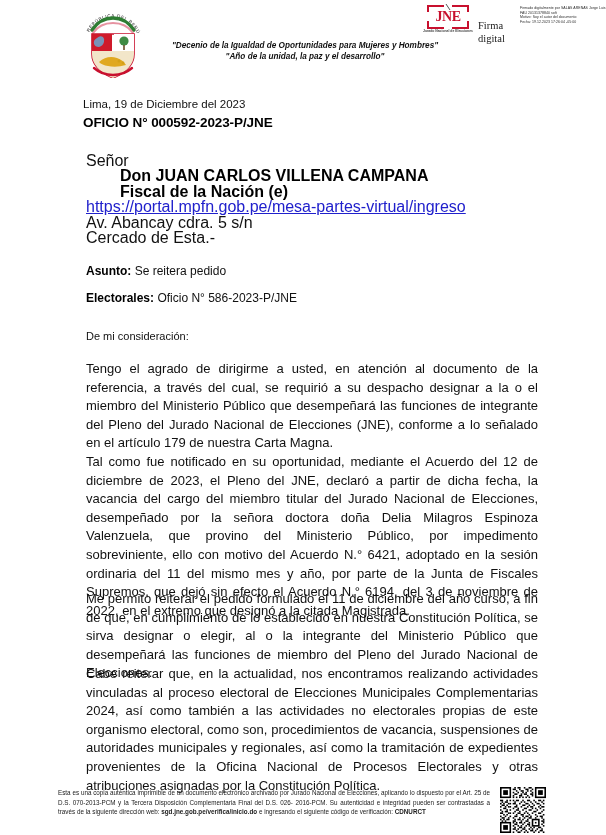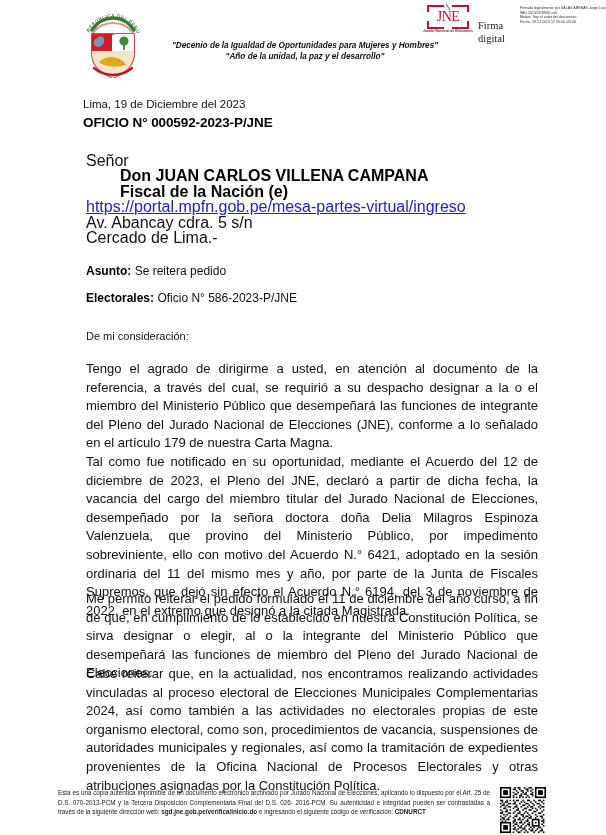--- a/index.html
+++ b/index.html
@@ -64,21 +64,21 @@
     height: 26px;
   }
 
   .jne-wordmark {
     position: absolute;
     left: 6px;
     top: 6px;
     width: 44px;
     text-align: center;
     font-family: "Liberation Serif", serif;
-    font-weight: normal;
+    font-weight: bold;
     font-size: 14px;
     color: #c8102e;
     letter-spacing: -0.5px;
     line-height: 15px;
   }
 
   .jne-sub {
     position: absolute;
     left: 0px;
     top: 26px;
@@ -301,21 +301,21 @@
     <div class="date-line">Lima, 19 de Diciembre del 2023</div>
 
     <div class="oficio-no">OFICIO N° 000592-2023-P/JNE</div>
 
     <div class="recipient">
       <div class="r-plain">Señor</div>
       <div class="r-bold">Don JUAN CARLOS VILLENA CAMPANA</div>
       <div class="r-bold">Fiscal de la Nación (e)</div>
       <div class="r-link">https://portal.mpfn.gob.pe/mesa-partes-virtual/ingreso</div>
       <div class="r-plain">Av. Abancay cdra. 5 s/n</div>
-      <div class="r-plain">Cercado de Lima.-</div>
+      <div class="r-plain">Cercado de Esta.-</div>
     </div>
 
     <div class="asunto">
       <span class="lbl">Asunto:</span>
       <span>Se reitera pedido</span>
     </div>
 
     <div class="referencia">
       <span class="lbl">Electorales:</span>
       <span>Oficio N° 586-2023-P/JNE</span>

